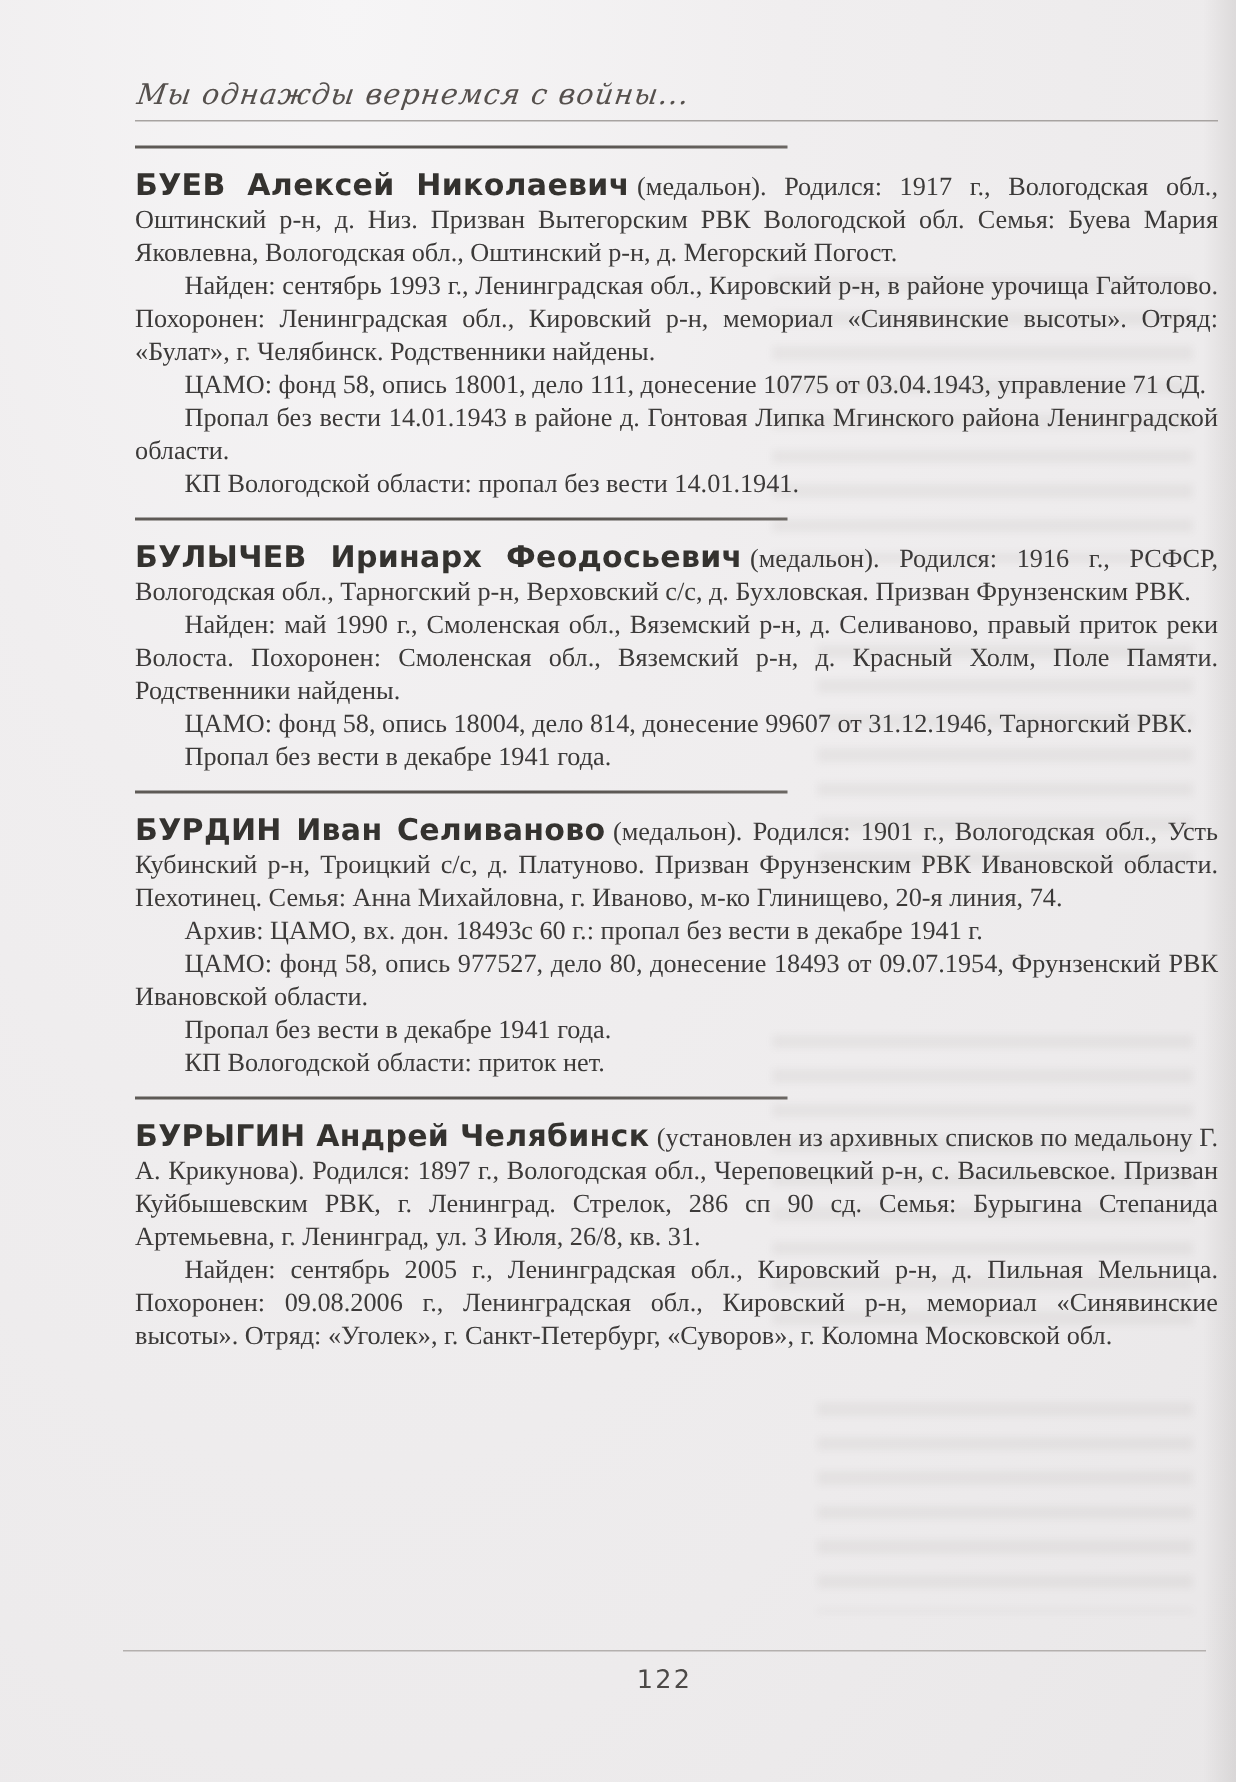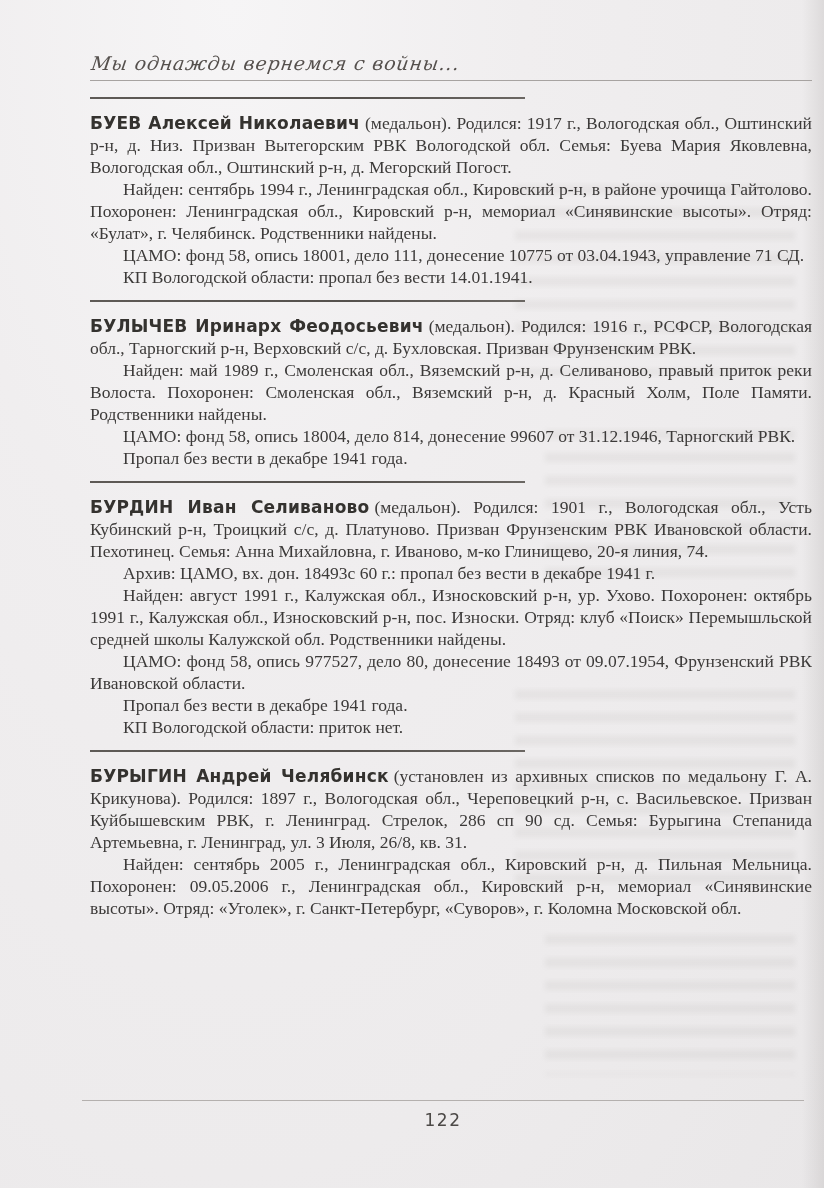--- a/index.html
+++ b/index.html
@@ -66,21 +66,21 @@
     margin: 0;
     text-align: justify;
     font-size: 17.5px;
     line-height: 22px;
     color: #3c3a39;
   }
   .para.indent { text-indent: 33px; }
   .name {
     font-family: "DejaVu Sans", sans-serif;
     font-weight: bold;
-    font-size: 17px;
+    font-size: 20px;
     letter-spacing: .2px;
     color: #34322f;
     margin-right: 5px;
   }
   .footer {
     position: absolute;
     left: 82px; top: 1100px;
     width: 722px;
     border-top: 1px solid #b4b0ae;
     text-align: center;
@@ -109,53 +109,53 @@
 
     <div class="script-header">
       <span class="script-text">Мы однажды вернемся с войны...</span>
     </div>
 
     <main>
   <section class="entry">
     <div class="divider"></div>
     <div>
       <p class="para lead-para"><b class="name">БУЕВ Алексей Николаевич</b><span>(медальон). Родился: 1917 г., Вологодская обл., Оштинский р-н, д. Низ. Призван Вытегорским РВК Вологодской обл. Семья: Буева Мария Яковлевна, Вологодская обл., Оштинский р-н, д. Мегорский Погост.</span></p>
-    <p class="para indent">Найден: сентябрь 1994 г., Ленинградская обл., Кировский р-н, в районе урочища Гайтолово. Похоронен: Ленинградская обл., Кировский р-н, мемориал «Синявинские высоты». Отряд: «Булат», г. Челябинск. Родственники найдены.</p>
+    <p class="para indent">Найден: сентябрь 1993 г., Ленинградская обл., Кировский р-н, в районе урочища Гайтолово. Похоронен: Ленинградская обл., Кировский р-н, мемориал «Синявинские высоты». Отряд: «Булат», г. Челябинск. Родственники найдены.</p>
             <p class="para indent">ЦАМО: фонд 58, опись 18001, дело 111, донесение 10775 от 03.04.1943, управление 71 СД.</p>
+            <p class="para indent">Пропал без вести 14.01.1943 в районе д. Гонтовая Липка Мгинского района Ленинградской области.</p>
             <p class="para indent">КП Вологодской области: пропал без вести 14.01.1941.</p>
           </div>
   </section>
 
   <section class="entry">
     <div class="divider"></div>
     <div>
       <p class="para lead-para"><b class="name">БУЛЫЧЕВ Иринарх Феодосьевич</b><span>(медальон). Родился: 1916 г., РСФСР, Вологодская обл., Тарногский р-н, Верховский с/с, д. Бухловская. Призван Фрунзенским РВК.</span></p>
-    <p class="para indent">Найден: май 1989 г., Смоленская обл., Вяземский р-н, д. Селиваново, правый приток реки Волоста. Похоронен: Смоленская обл., Вяземский р-н, д. Красный Холм, Поле Памяти. Родственники найдены.</p>
+    <p class="para indent">Найден: май 1990 г., Смоленская обл., Вяземский р-н, д. Селиваново, правый приток реки Волоста. Похоронен: Смоленская обл., Вяземский р-н, д. Красный Холм, Поле Памяти. Родственники найдены.</p>
             <p class="para indent">ЦАМО: фонд 58, опись 18004, дело 814, донесение 99607 от 31.12.1946, Тарногский РВК.</p>
             <p class="para indent">Пропал без вести в декабре 1941 года.</p>
           </div>
   </section>
 
   <section class="entry">
     <div class="divider"></div>
     <div>
       <p class="para lead-para"><b class="name">БУРДИН Иван Селиваново</b><span>(медальон). Родился: 1901 г., Вологодская обл., Усть Кубинский р-н, Троицкий с/с, д. Платуново. Призван Фрунзенским РВК Ивановской области. Пехотинец. Семья: Анна Михайловна, г. Иваново, м-ко Глинищево, 20-я линия, 74.</span></p>
     <p class="para indent">Архив: ЦАМО, вх. дон. 18493с 60 г.: пропал без вести в декабре 1941 г.</p>
-            <p class="para indent">Найден: август 1991 г., Калужская обл., Износковский р-н, ур. Ухово. Похоронен: октябрь 1991 г., Калужская обл., Износковский р-н, пос. Износки. Отряд: клуб «Поиск» Перемышльской средней школы Калужской обл. Родственники найдены.</p>
             <p class="para indent">ЦАМО: фонд 58, опись 977527, дело 80, донесение 18493 от 09.07.1954, Фрунзенский РВК Ивановской области.</p>
             <p class="para indent">Пропал без вести в декабре 1941 года.</p>
             <p class="para indent">КП Вологодской области: приток нет.</p>
           </div>
   </section>
 
   <section class="entry">
     <div class="divider"></div>
     <div>
       <p class="para lead-para"><b class="name">БУРЫГИН Андрей Челябинск</b><span>(установлен из архивных списков по медальону Г. А. Крикунова). Родился: 1897 г., Вологодская обл., Череповецкий р-н, с. Васильевское. Призван Куйбышевским РВК, г. Ленинград. Стрелок, 286 сп 90 сд. Семья: Бурыгина Степанида Артемьевна, г. Ленинград, ул. 3 Июля, 26/8, кв. 31.</span></p>
-    <p class="para indent">Найден: сентябрь 2005 г., Ленинградская обл., Кировский р-н, д. Пильная Мельница. Похоронен: 09.05.2006 г., Ленинградская обл., Кировский р-н, мемориал «Синявинские высоты». Отряд: «Уголек», г. Санкт-Петербург, «Суворов», г. Коломна Московской обл.</p>
+    <p class="para indent">Найден: сентябрь 2005 г., Ленинградская обл., Кировский р-н, д. Пильная Мельница. Похоронен: 09.08.2006 г., Ленинградская обл., Кировский р-н, мемориал «Синявинские высоты». Отряд: «Уголек», г. Санкт-Петербург, «Суворов», г. Коломна Московской обл.</p>
           </div>
   </section>
 </main>
 
   </div>
 
   <div class="footer">
     <span class="page-number">122</span>
   </div>
 

